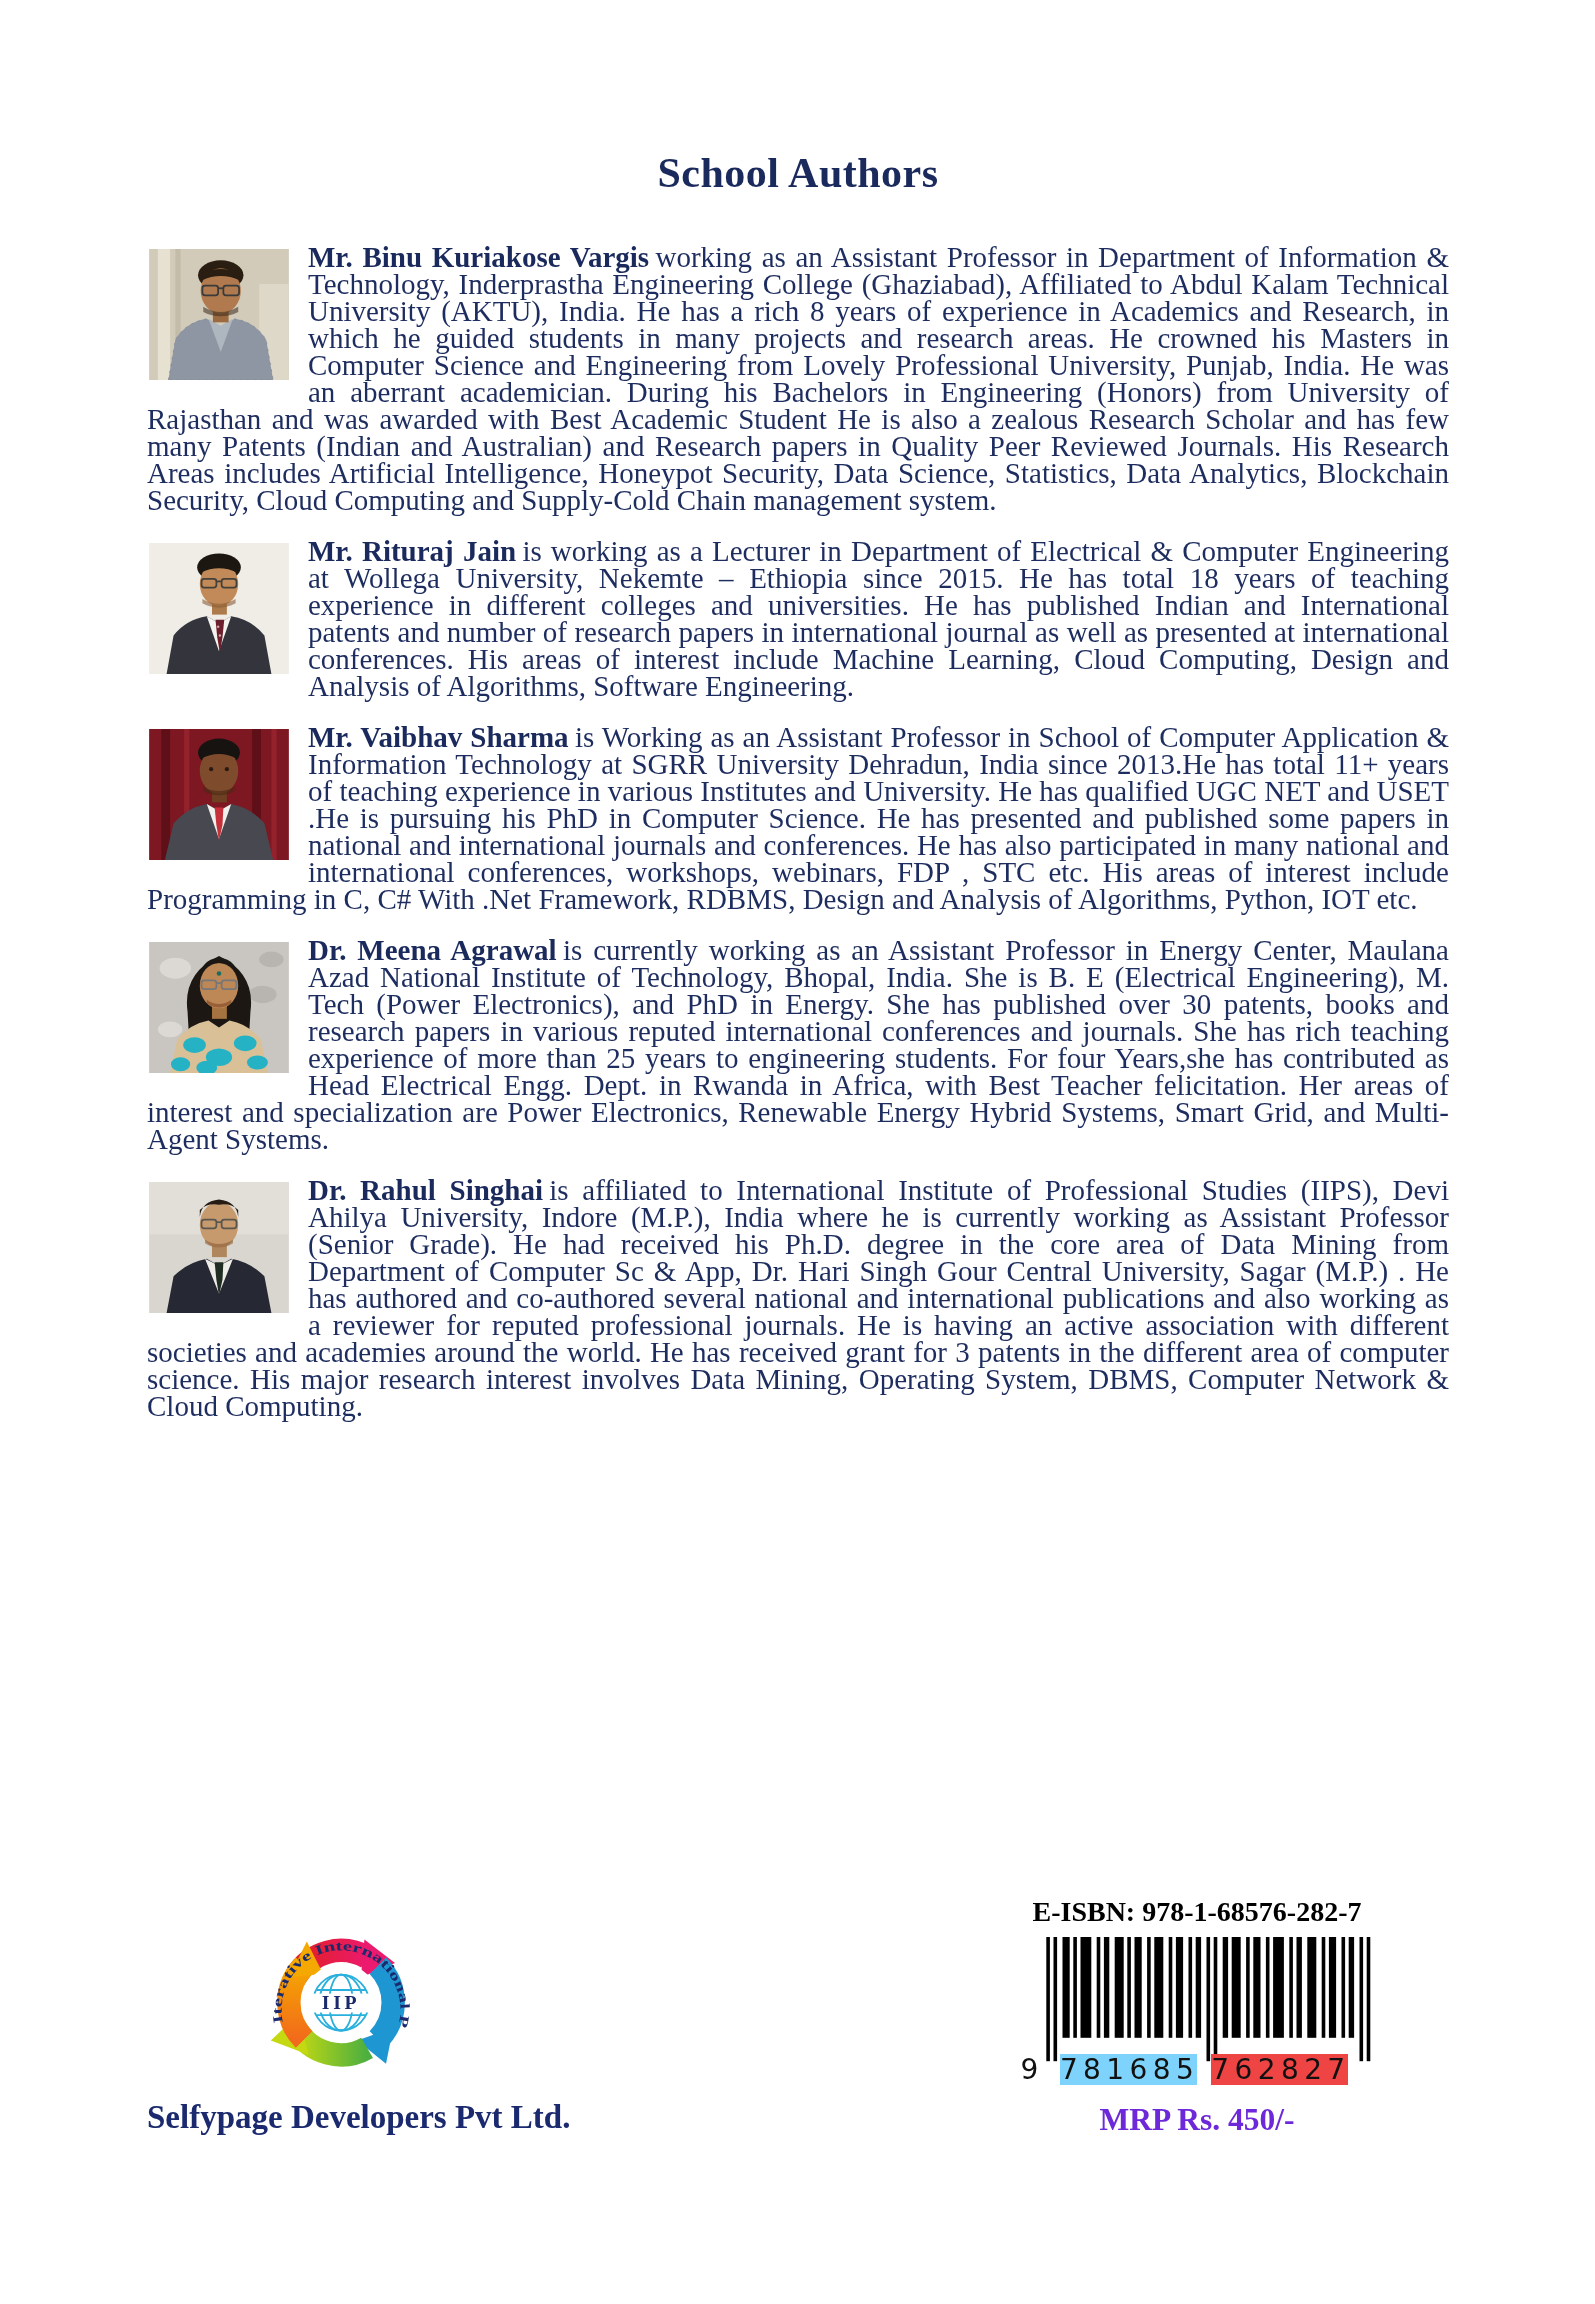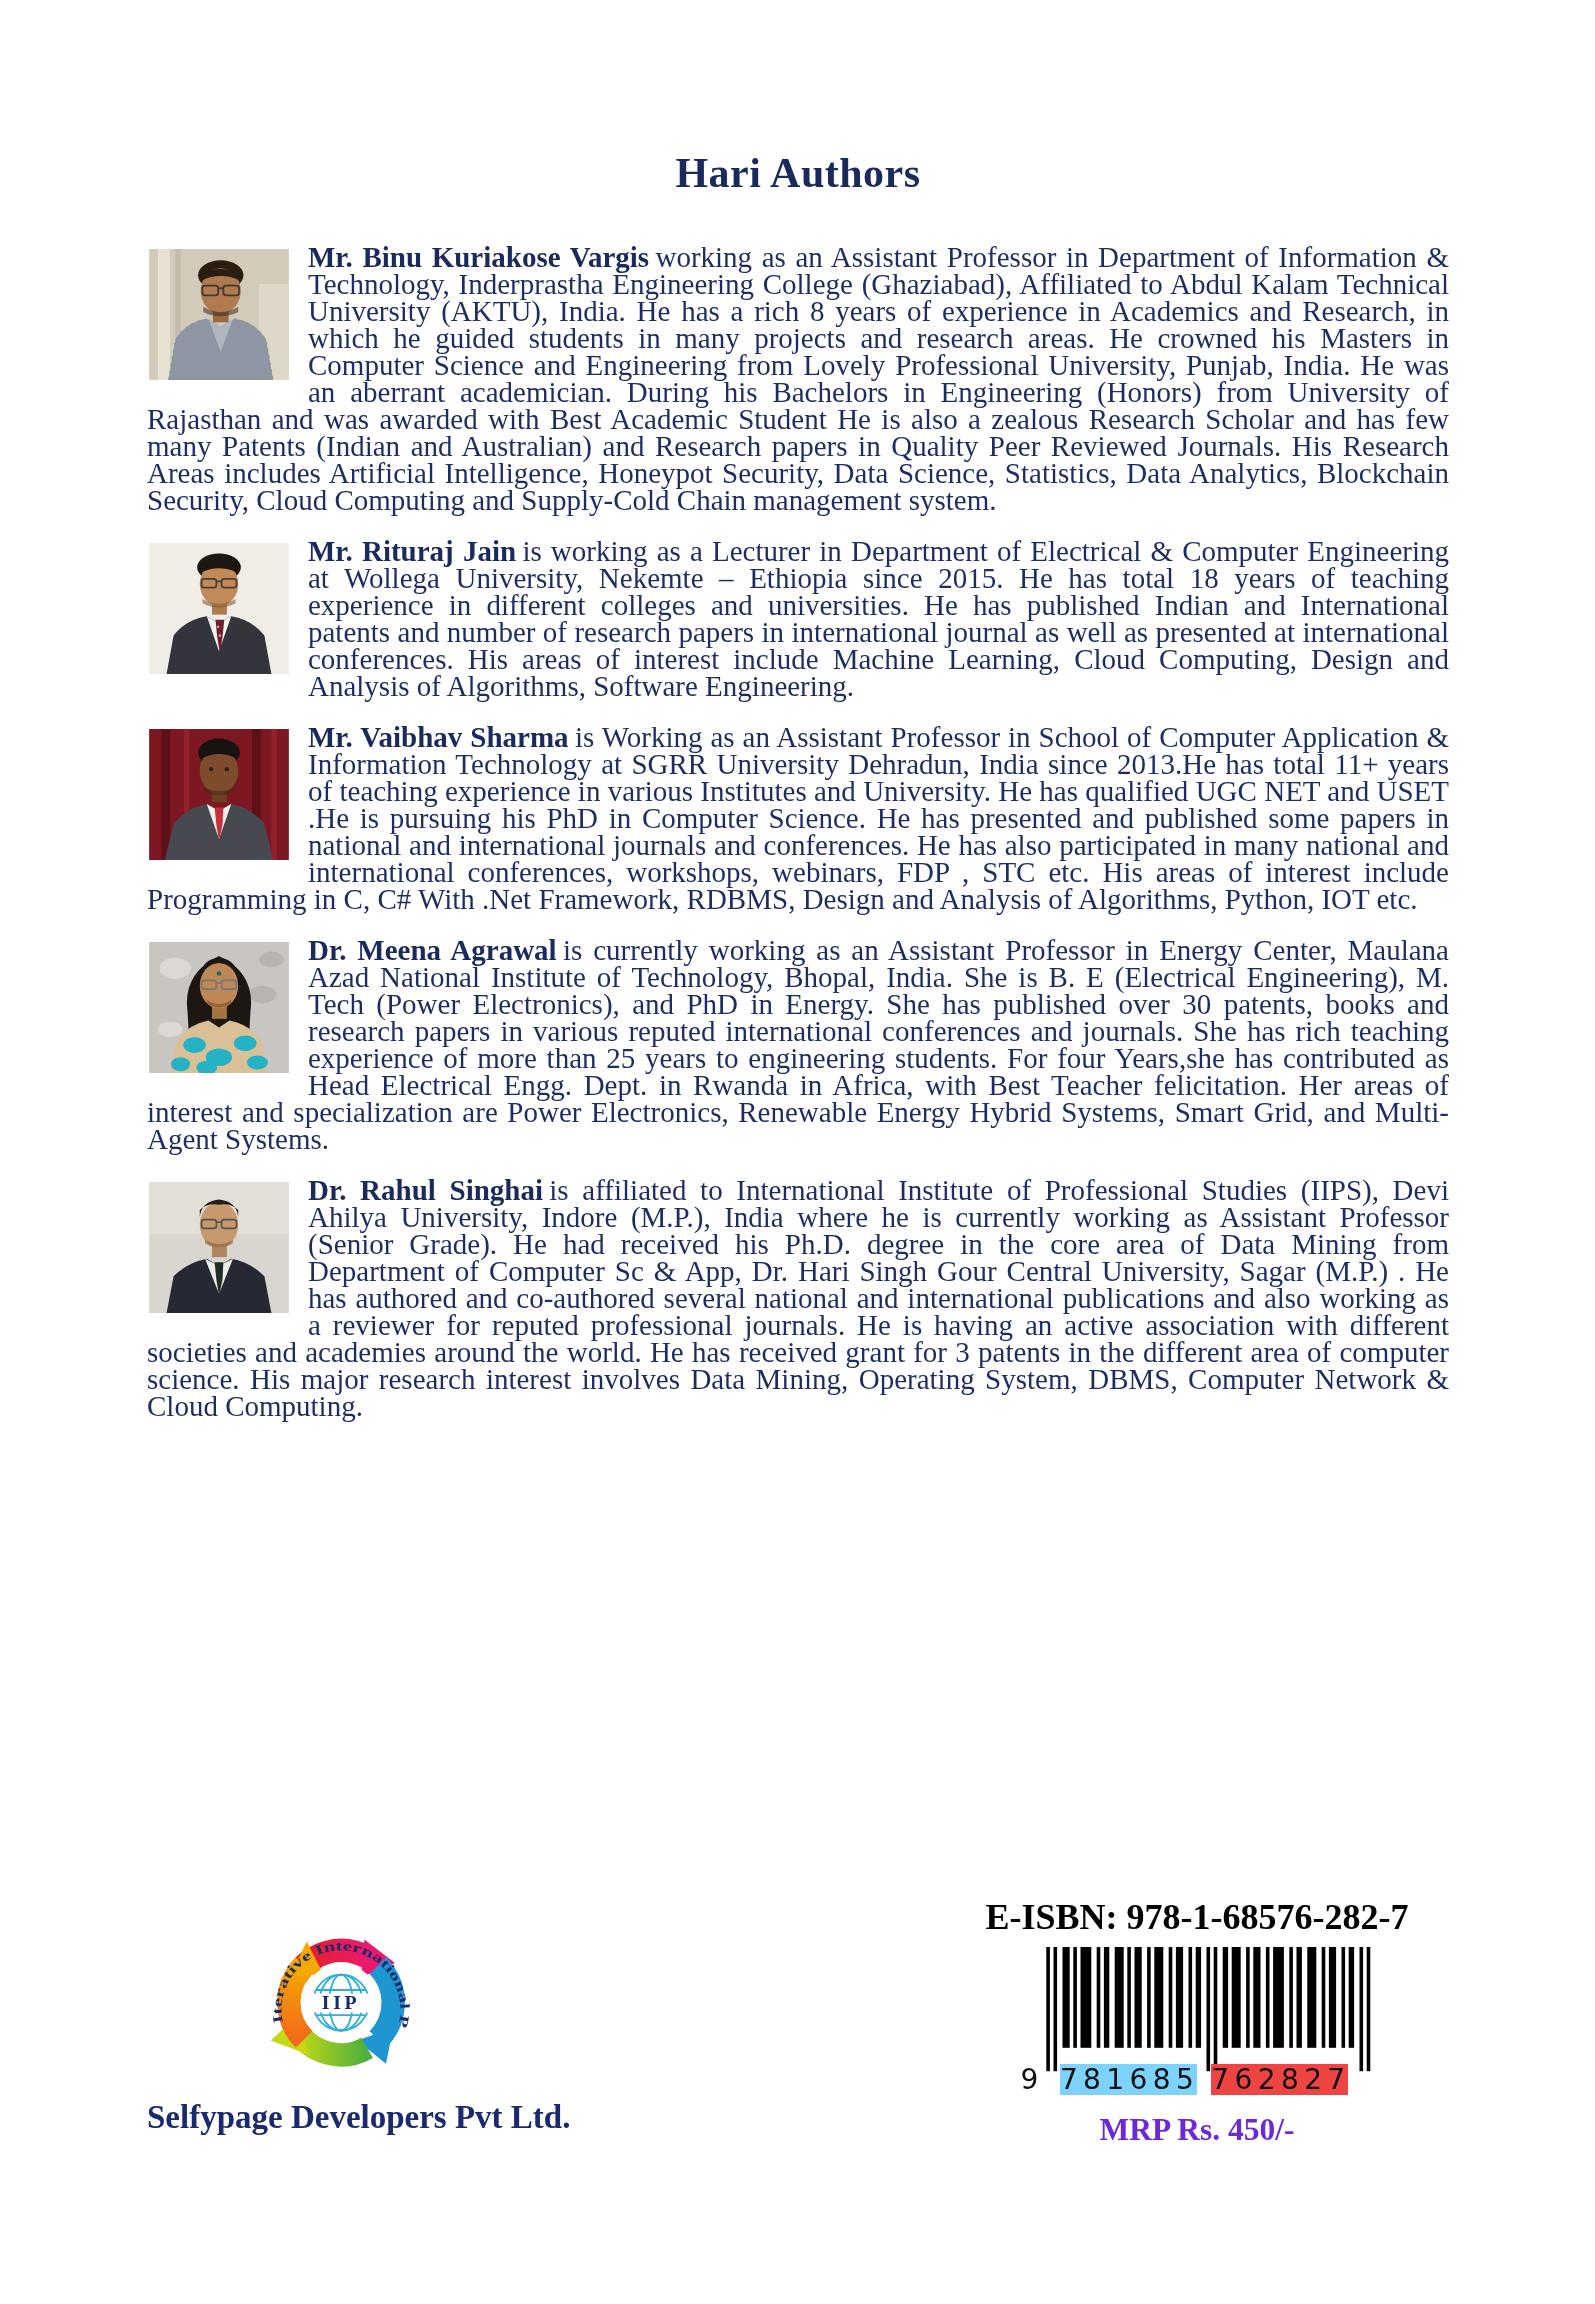--- a/index.html
+++ b/index.html
@@ -66,21 +66,21 @@
     font-weight:bold;
     color:#1b2a6e;
     white-space:nowrap;
   }
   .footer-right{
     width:504px;
     text-align:center;
     padding-top:12.6px;
   }
   .eisbn{
-    font-size:36px;
+    font-size:28px;
     font-weight:bold;
     color:#000000;
     margin-bottom:9px;
     white-space:nowrap;
   }
   .barcode{
     position:relative;
     width:353px;
     height:155px;
     margin:0 auto 10.8px auto;
@@ -107,21 +107,21 @@
     color:#6d28d9;
     margin-top:5.4px;
     white-space:nowrap;
   }
 </style>
 </head>
 <body>
 
 <div class="page">
 
-  <h1 class="page-title">Hari Authors</h1>
+  <h1 class="page-title">School Authors</h1>
 
   <div class="content">
 
     <p class="bio">
       <span class="photo">
         <svg viewBox="0 0 160 150">
           <rect x="0" y="0" width="160" height="150" fill="#d2cbba"></rect>
           <rect x="10" y="0" width="14" height="150" fill="#e7e1d2"></rect>
           <rect x="30" y="0" width="6" height="150" fill="#c3bca9"></rect>
           <rect x="126" y="40" width="34" height="110" fill="#ded8c8"></rect>

